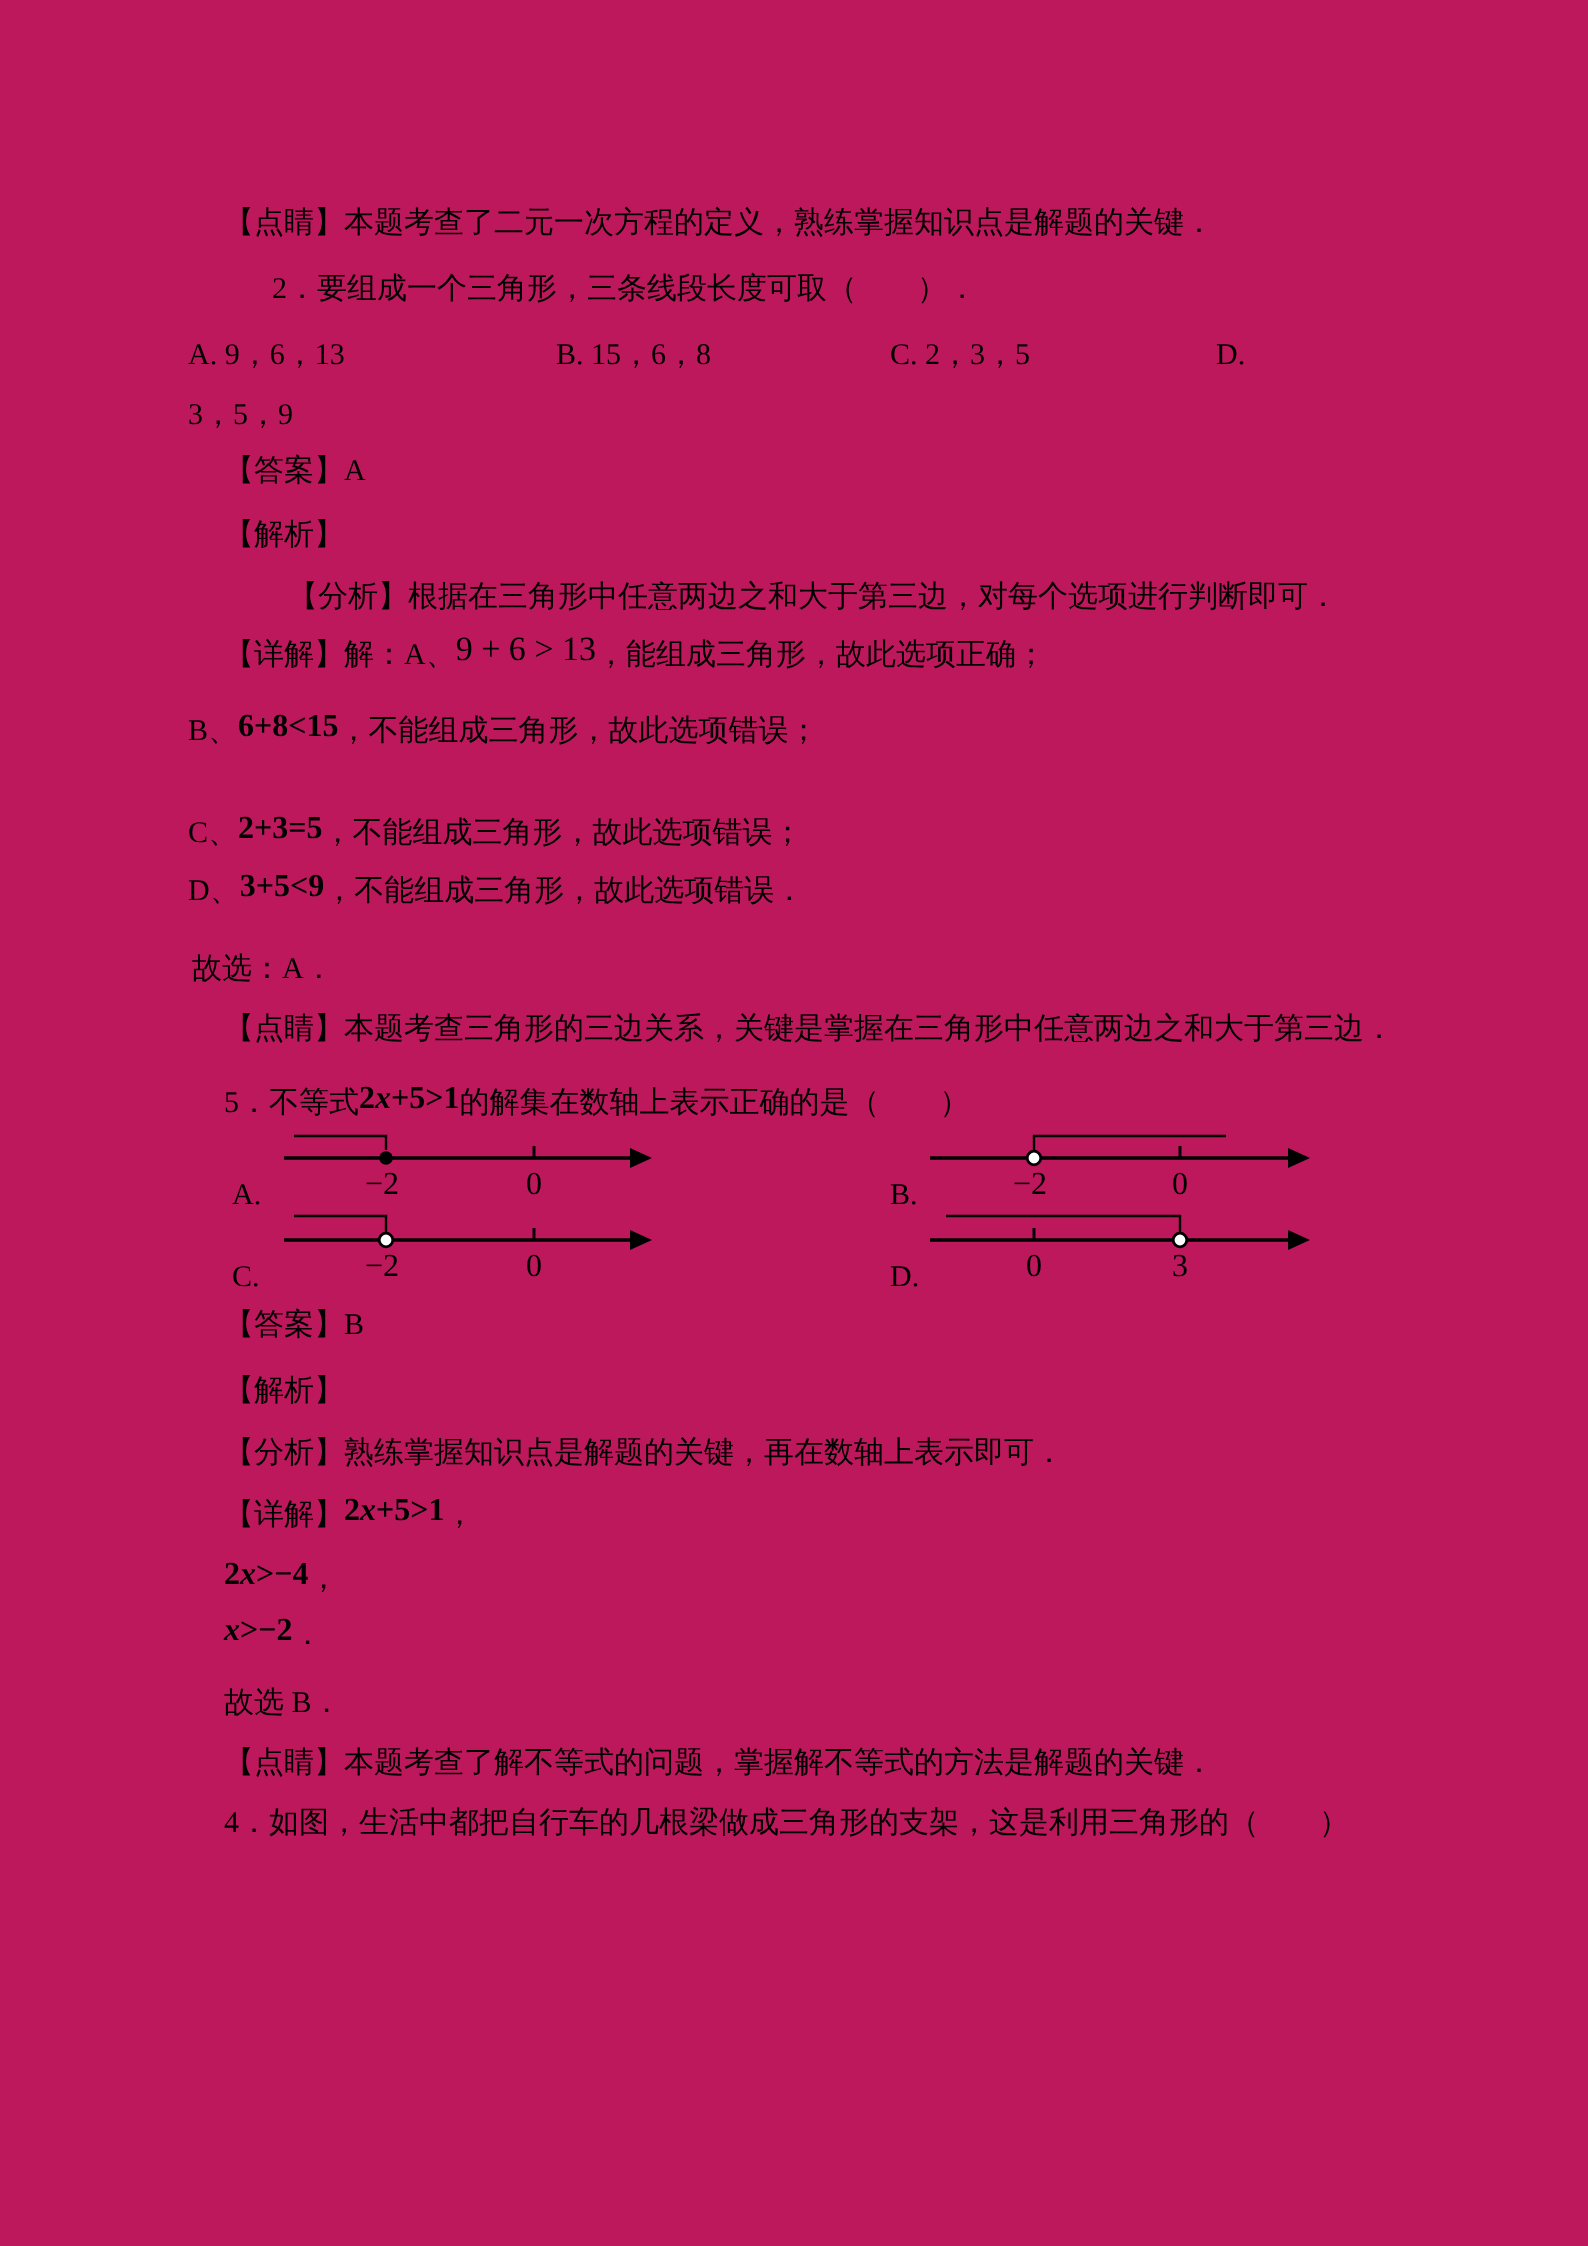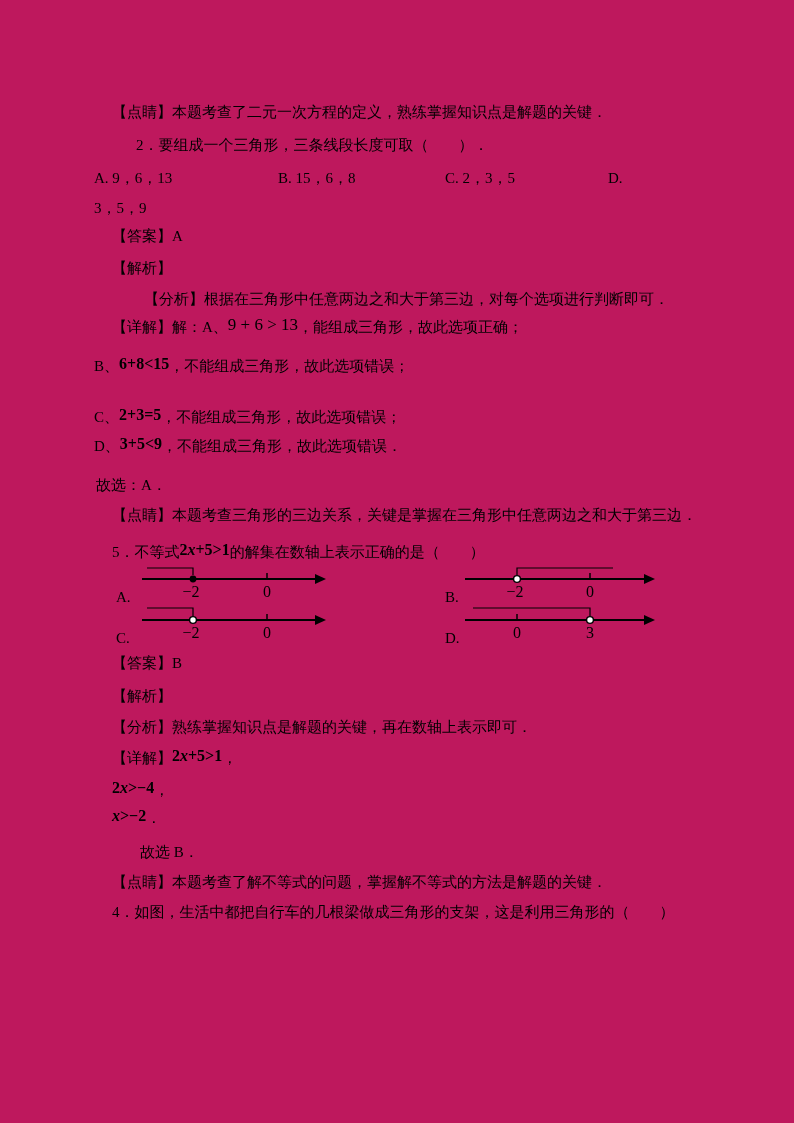--- a/index.html
+++ b/index.html
@@ -158,21 +158,21 @@
   </div>
 
   <div class="line" style="left:112px;top:780px;">
     <span class="mb"><span>2</span><span class="it">x</span><span>&gt;−4</span></span><span>，</span>
   </div>
 
   <div class="line" style="left:112px;top:808px;">
     <span class="mb"><span class="it">x</span><span>&gt;−2</span></span><span>．</span>
   </div>
 
-  <div class="line" style="left:112px;top:842px;margin-left:28px;">
+  <div class="line" style="left:112px;top:842px;">
     <span>故选 B．</span>
   </div>
 
   <div class="line" style="left:112px;top:872px;text-align:center;">
     <span>【点睛】本题考查了解不等式的问题，掌握解不等式的方法是解题的关键．</span>
   </div>
 
   <div class="line" style="left:112px;top:902px;">
     <span>4．如图，生活中都把自行车的几根梁做成三角形的支架，这是利用三角形的（　　）</span>
   </div>

